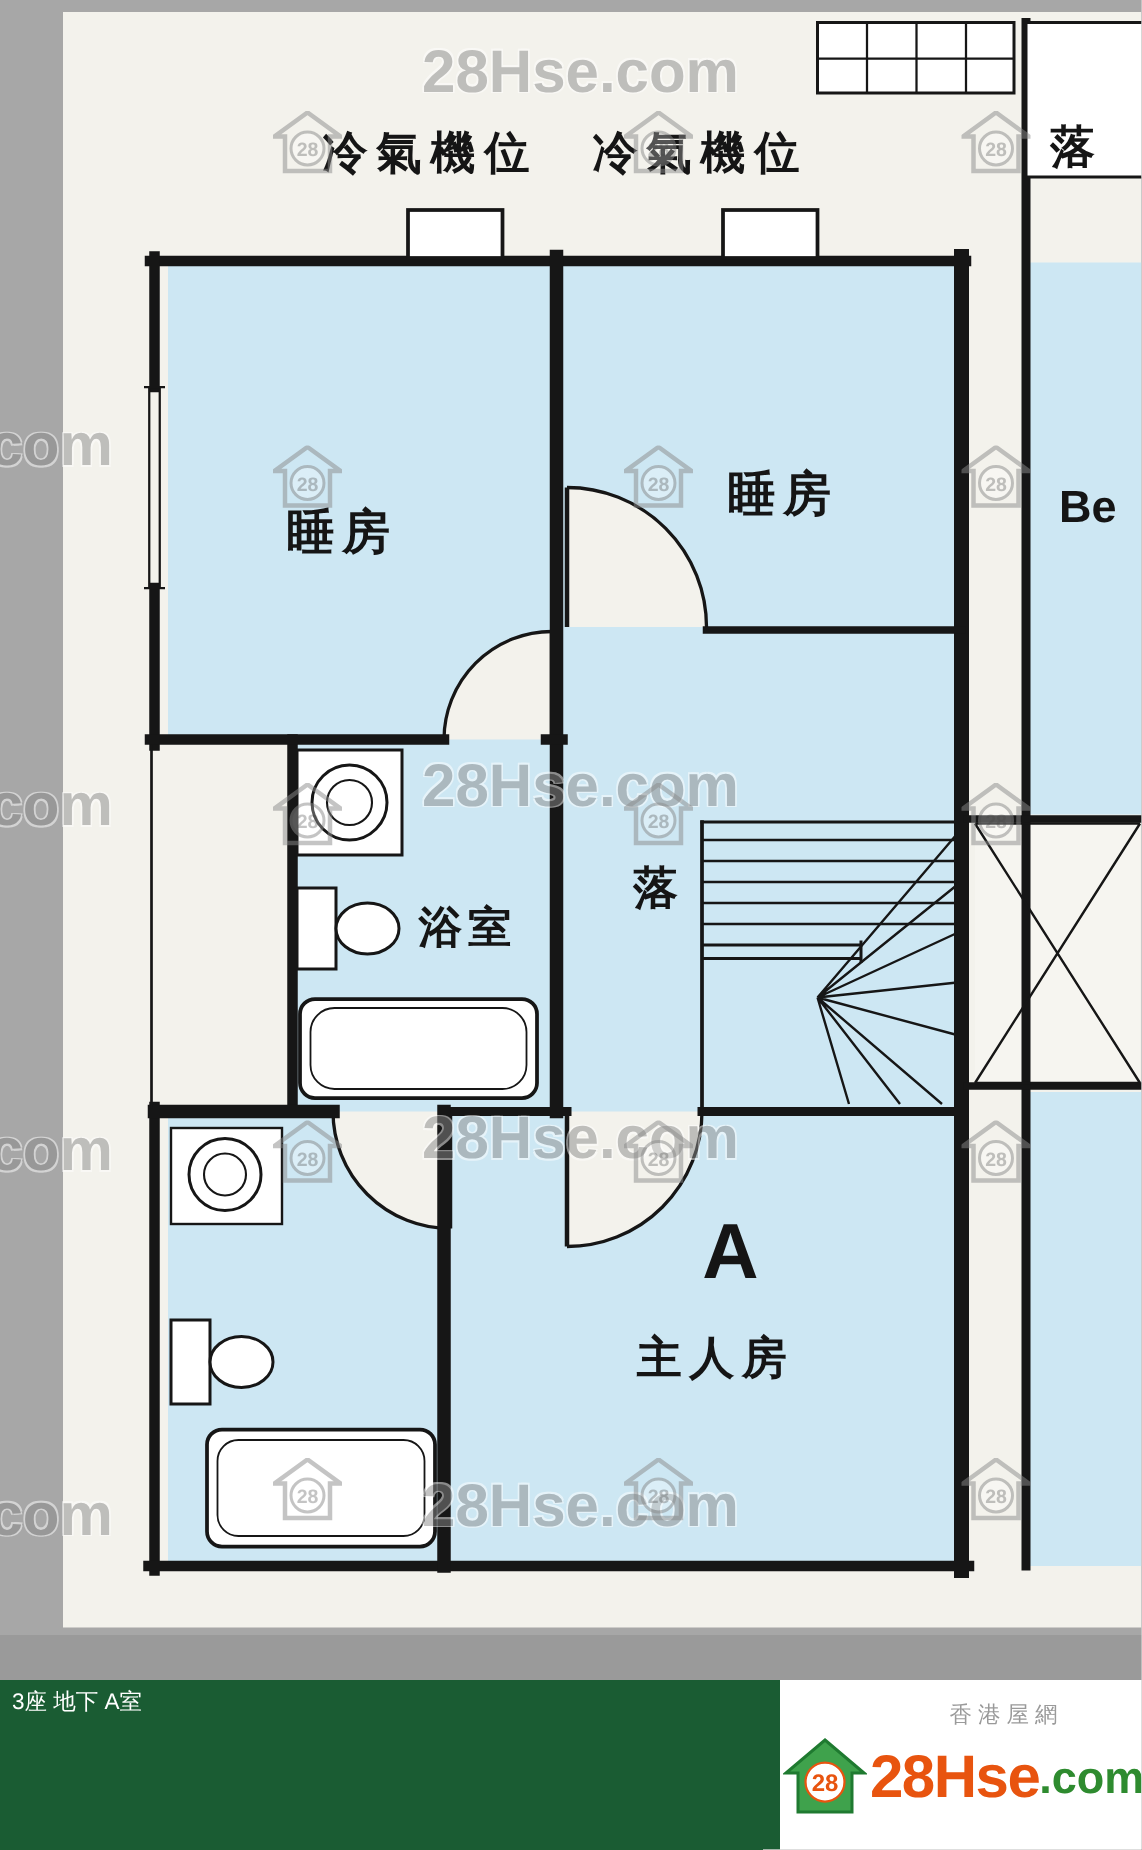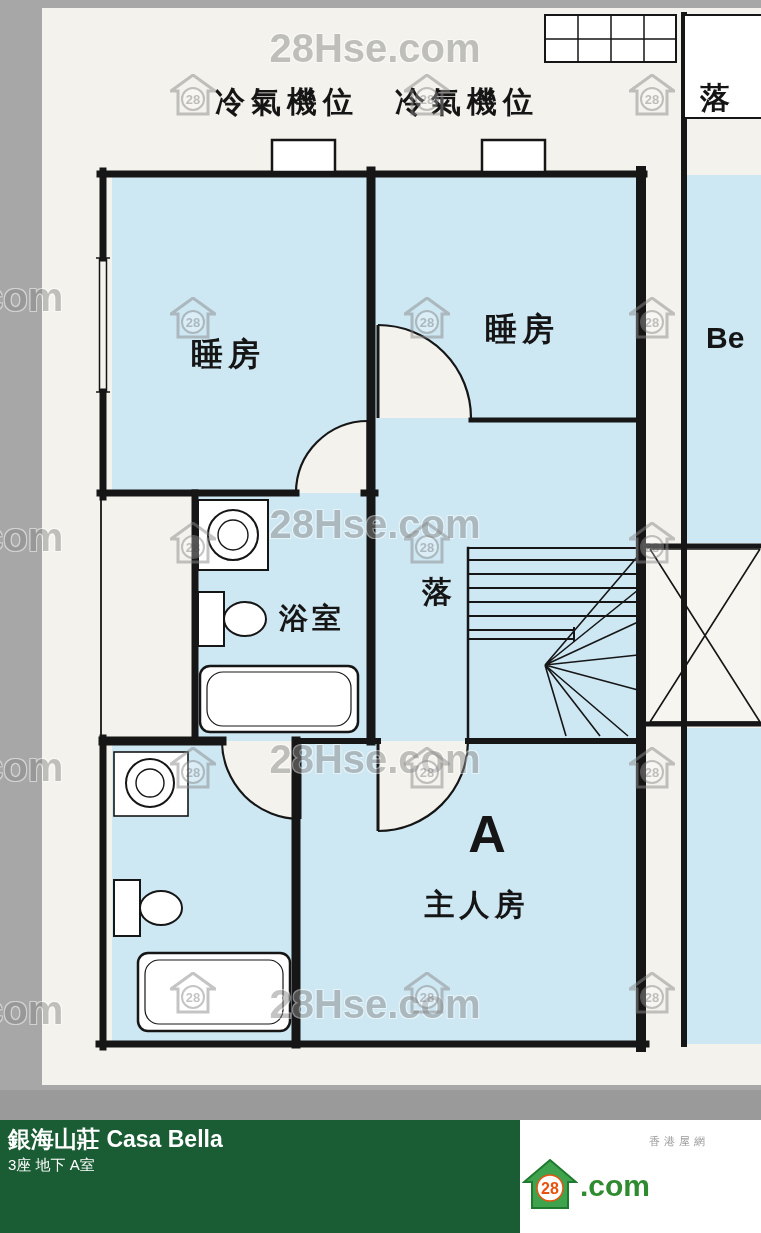--- a/index.html
+++ b/index.html
@@ -1,33 +1,33 @@
 <!DOCTYPE html>
 <html style="--scan-bg: #a7a7a7; --paper: #f3f2ec; --room: #cde7f3; --line: #161616; --footer-green: #1a5c33; --brand-orange: #e8540f; --brand-green: #2e8b2f; --logo-green: #3fa24c; --watermark: #8b8b8b;"><head>
 <meta charset="utf-8">
 <style>
   html,body{margin:0;padding:0}
   body{width:761px;height:1233px;overflow:hidden;background:#fff;
        font-family:"Liberation Sans","DejaVu Sans",sans-serif}
   .scan{position:relative;width:761px;height:1120px;background:var(--scan-bg,#a7a7a7);overflow:hidden}
   .scan svg{position:absolute;left:0;top:0;display:block}
-  .wm-layer{position:absolute;left:0;top:0;width:622px;height:1120px;pointer-events:none}
+  .wm-layer{position:absolute;left:12px;top:0;width:622px;height:1120px;pointer-events:none}
   .wm-text{position:absolute;font-size:40px;font-weight:bold;white-space:nowrap;
            color:var(--watermark,#8b8b8b);opacity:.5;
            text-shadow:1px 1px 0 #fff,-1px -1px 0 #fff,1px -1px 0 #fff,-1px 1px 0 #fff}
   .wm-text.center{transform:translateX(-50%)}
   .wm-logo{position:absolute;opacity:.5;width:46px;height:42px}
   .footer{display:flex;width:761px;height:113px}
   .footer-green{width:520px;box-sizing:border-box;background:var(--footer-green,#1a5c33);
                 color:#fff;padding:4px 0 0 8px;overflow:hidden}
   .estate{font-size:23px;font-weight:bold;line-height:30px}
   .addr{font-size:17px;font-weight:bold;line-height:24px}
   .unit,.area{font-size:15px;line-height:22px}
   .footer-white{flex:1;background:#fff;position:relative;overflow:hidden}
-  .site-name{position:absolute;top:14px;right:52px;font-size:11px;color:#9a9a9a;letter-spacing:4px}
+  .site-name{position:absolute;top:14px;right:52px;font-size:15px;color:#9a9a9a;letter-spacing:4px}
   .brand{position:absolute;left:2px;top:38px;display:flex;align-items:flex-end}
   .brand-text{font-size:40px;font-weight:bold;color:var(--brand-orange,#e8540f);line-height:50px;letter-spacing:-1px}
   .brand-suffix{font-size:30px;font-weight:bold;color:var(--brand-green,#2e8b2f);line-height:48px}
 </style>
 </head>
 <body>
 
 <div class="scan">
 
   <svg width="761" height="1120" viewBox="0 0 761 1120">
@@ -250,27 +250,27 @@
           <path d="M23,1 L45,17 L38,17 L38,40 L8,40 L8,17 L1,17 Z" fill="none" stroke="#8b8b8b" stroke-width="3"></path>
           <circle cx="23" cy="25" r="11" fill="rgba(255,255,255,.55)" stroke="#8b8b8b" stroke-width="2"></circle>
           <text x="23" y="30" text-anchor="middle" font-size="13" font-weight="bold" fill="#8b8b8b">28</text>
         </svg>
       </div>
     </div>
 </div>
 
 <div class="footer">
   <div class="footer-green">
-    <div class="estate">銀海山莊 Casa Bella</div>
     <div class="unit">3座 地下 A室</div>
   </div>
   <div class="footer-white">
     <div class="site-name">香港屋網</div>
     <div class="brand">
       <svg width="56" height="52" viewBox="0 0 56 52" style="margin-right:2px">
         <path d="M28,2 L54,24 L46,24 L46,50 L10,50 L10,24 L2,24 Z" fill="var(--logo-green,#3fa24c)" stroke="#1f7a30" stroke-width="2"></path>
         <circle cx="28" cy="30" r="13" fill="#ffffff" stroke="var(--brand-orange,#e8540f)" stroke-width="1.5"></circle>
         <text x="28" y="36" text-anchor="middle" font-size="16" font-weight="bold" fill="var(--brand-orange,#e8540f)">28</text>
       </svg>
+      <span class="brand-text">28Hse</span>
       <span class="brand-suffix">.com</span>
     </div>
   </div>
 </div>
 
 </body></html>

